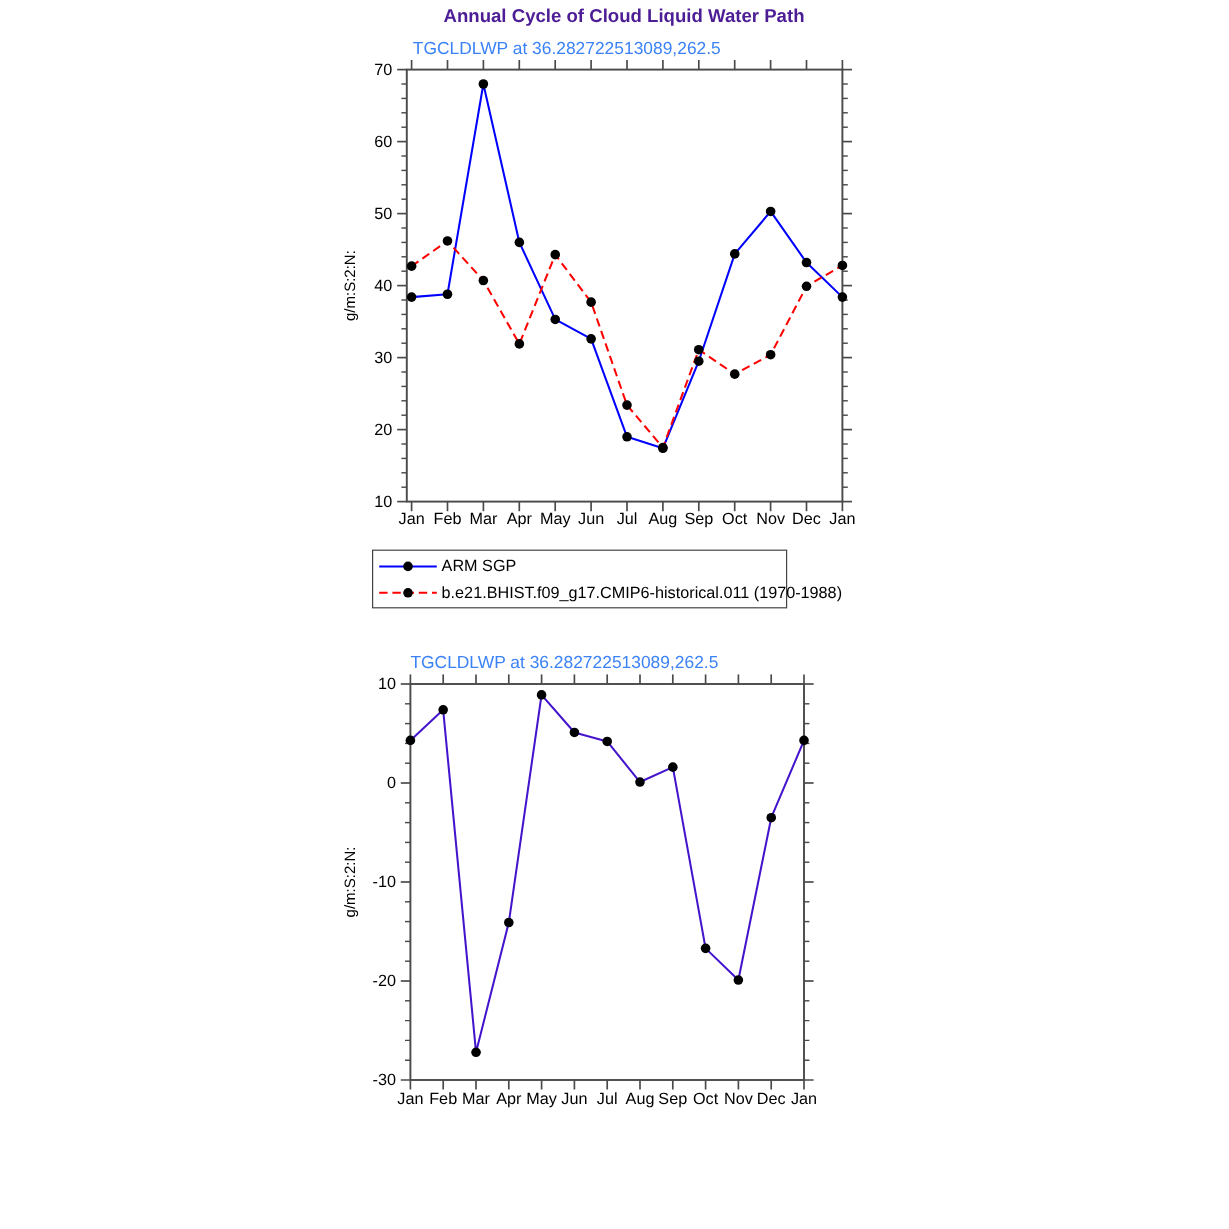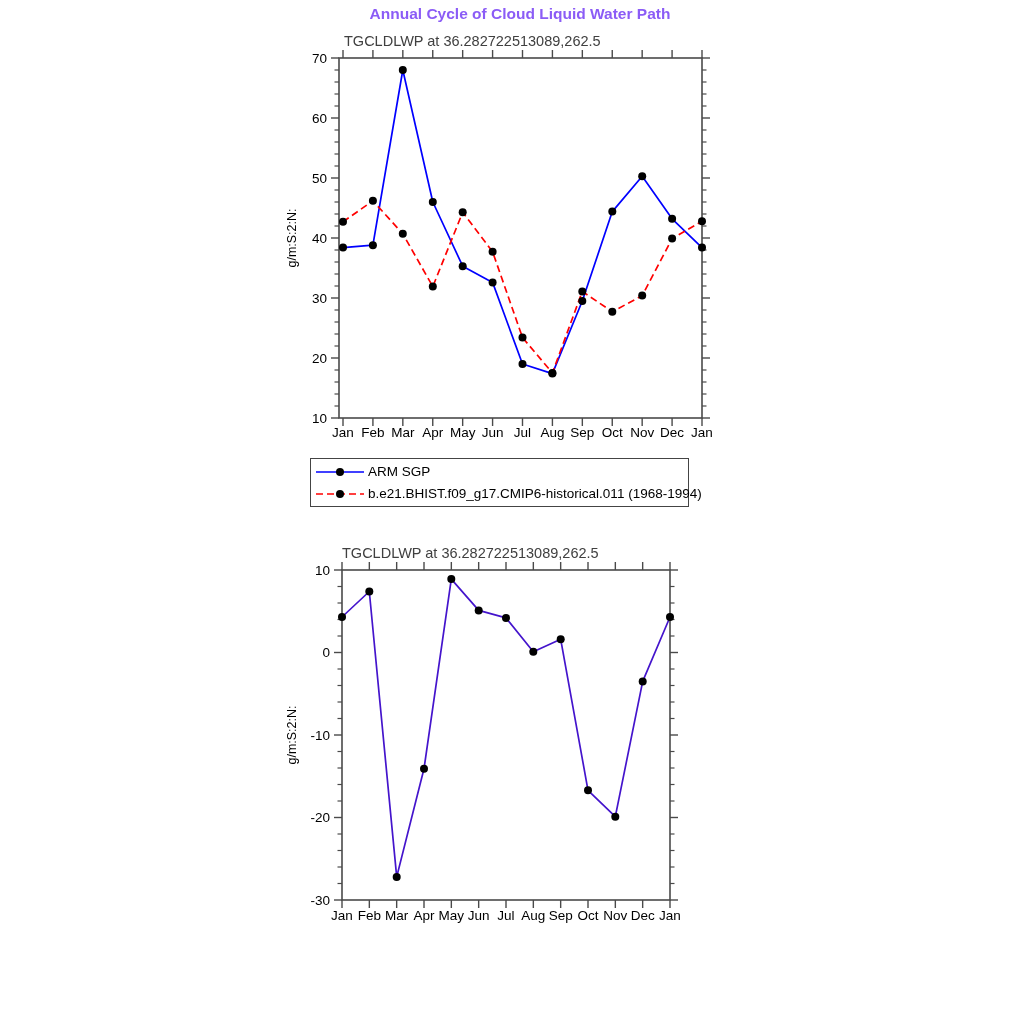--- a/index.html
+++ b/index.html
@@ -5,31 +5,31 @@
   html, body { margin: 0; padding: 0; background: #ffffff; }
   body {
     width: 1024px; height: 1024px;
     font-family: "Liberation Sans", sans-serif;
     color: #000;
   }
   .canvas { position: relative; width: 1024px; height: 1024px; overflow: hidden; background: #fff; }
   #chart-svg { position: absolute; left: 0; top: 0; }
   .chart-title {
     position: absolute; transform: translateX(-50%);
-    font-weight: bold; font-size: 15.5px; white-space: nowrap; color: #8b5cf6;
+    font-weight: bold; font-size: 15.5px; white-space: nowrap; color: #4c1d95;
   }
   .chart-subtitle {
-    position: absolute; font-size: 14.5px; white-space: nowrap; color: #404040;
+    position: absolute; font-size: 14.5px; white-space: nowrap; color: #3b82f6;
   }
   .t1 { left: 520px; top: 5px; }
   .s1 { left: 344px; top: 33px; }
   .t2 { left: 506px; top: 520px; }
   .s2 { left: 342px; top: 545px; }
   .legend {
-    position: absolute; left: 310px; top: 458px; width: 379px; height: 49px;
+    position: absolute; left: 310px; top: 458px; width: 346px; height: 49px;
     box-sizing: border-box; border: 1px solid #444; background: #fff;
     display: flex; flex-direction: column; justify-content: center; padding-left: 3px;
   }
   .legend-row { display: flex; align-items: center; height: 22px; }
   .legend-row .sample { flex: 0 0 auto; margin-right: 2px; }
   .legend-row .lbl { font-size: 13.5px; white-space: nowrap; }
 </style>
 </head>
 <body>
 
@@ -287,19 +287,19 @@
         <line id="leg-line-0" x1="2" y1="8" x2="50" y2="8" stroke-width="1.7" stroke="#0000ff"></line>
         <circle id="leg-dot-0" cx="26" cy="8" r="4" fill="#000000"></circle>
       </svg>
       <span class="lbl">ARM SGP</span>
     </div>
     <div class="legend-row">
       <svg class="sample" width="52" height="16">
         <line id="leg-line-1" x1="2" y1="8" x2="50" y2="8" stroke-width="1.7" stroke-dasharray="7,4" stroke="#ff0000"></line>
         <circle id="leg-dot-1" cx="26" cy="8" r="4" fill="#000000"></circle>
       </svg>
-      <span class="lbl">b.e21.BHIST.f09_g17.CMIP6-historical.011 (1968-1994)</span>
+      <span class="lbl">b.e21.BHIST.f09_g17.CMIP6-historical.011 (1970-1988)</span>
     </div>
   </div>
 
   <div class="chart-subtitle s2">TGCLDLWP at 36.282722513089,262.5</div>
 
 </div>
 
 </body></html>

